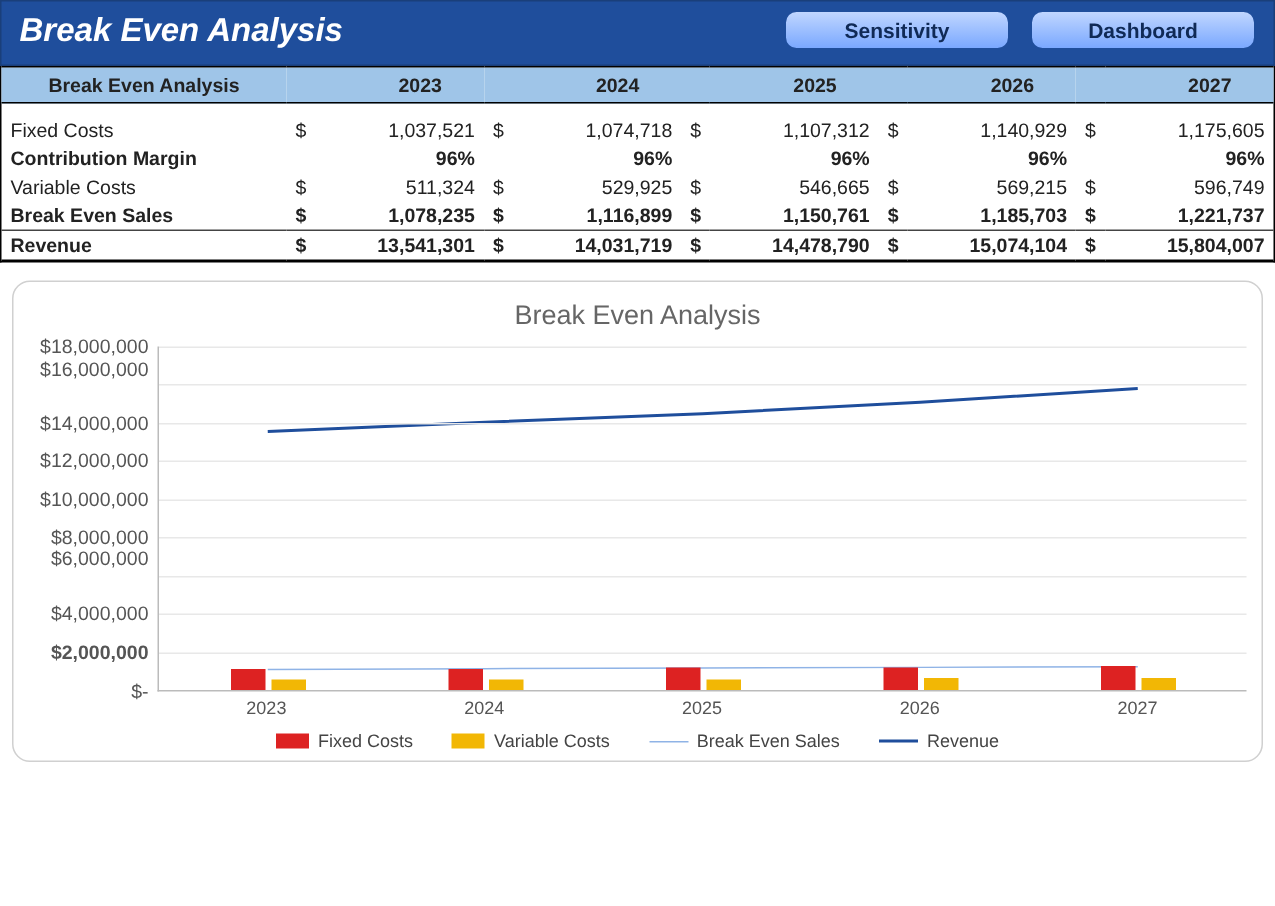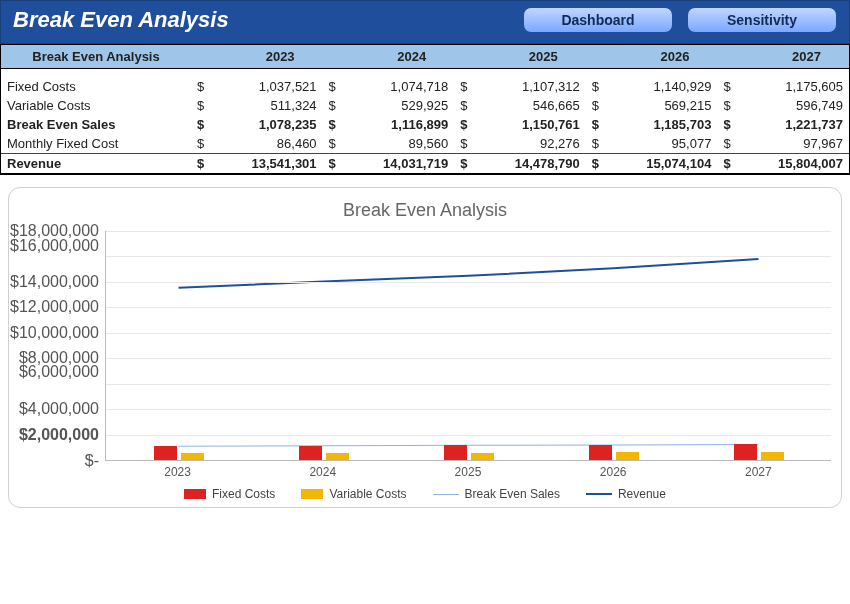--- a/index.html
+++ b/index.html
@@ -60,21 +60,21 @@
 
   .chart-card {
     margin: 12px 8px 8px 8px;
     border: 1px solid #d0d0d0;
     border-radius: 12px;
     padding: 8px 10px 6px 10px;
   }
   .chart-title { text-align: center; font-size: 18px; color: #666; margin: 4px 0 10px 0; }
   .plot { display: flex; }
   .yaxis { width: 86px; position: relative; height: 230px; }
-  .ytick { position: absolute; right: 6px; font-size: 16px; color: #555; transform: translateY(-50%); }
+  .ytick { position: absolute; right: 6px; font-size: 13px; color: #555; transform: translateY(-50%); }
   .plot-area { position: relative; flex: 1; height: 230px; border-left: 1px solid #bbb; border-bottom: 1px solid #bbb; }
   .grid-h { position: absolute; left: 0; right: 0; border-top: 1px solid #e8e8e8; }
   .bar { position: absolute; bottom: 0; width: 22px; }
   .bar.fc { background: #d22; }
   .bar.vc { background: #f2b705; }
   .xlabels { display: flex; margin-left: 86px; }
   .xlabel { text-align: center; color: #555; font-size: 12px; padding-top: 4px; }
   .legend { display: flex; justify-content: center; gap: 26px; margin-top: 8px; font-size: 12px; color: #444; }
   .swatch { display:inline-block; width: 22px; height: 10px; vertical-align: middle; margin-right: 6px; }
   .sw-fc { background:#d22; }
@@ -82,22 +82,22 @@
   .sw-bes { display:inline-block; width:26px; border-top:1px solid #8fb3e6; vertical-align: middle; margin-right:6px; }
   .sw-rev { display:inline-block; width:26px; border-top:2px solid #1f4e9c; vertical-align: middle; margin-right:6px; }
   svg.lines { position:absolute; left:0; top:0; width:100%; height:100%; pointer-events:none; }
 </style>
 </head>
 <body>
 
 <div class="header-bar">
   <div class="header-title">Break Even Analysis</div>
   <div class="header-buttons">
+    <button class="nav-btn">Sensitivity</button>
     <button class="nav-btn">Dashboard</button>
-    <button class="nav-btn">Sensitivity</button>
   </div>
 </div>
 
 <div class="table-wrap">
   <table class="bea">
     <thead>
       <tr>
         <th class="rowhdr">Break Even Analysis</th>
         <th class="yr" colspan="2">2023</th>
         <th class="yr" colspan="2">2024</th>
@@ -116,20 +116,33 @@
           <td class="val">1,037,521</td>
           <td class="cur">$</td>
           <td class="val">1,074,718</td>
           <td class="cur">$</td>
           <td class="val">1,107,312</td>
           <td class="cur">$</td>
           <td class="val">1,140,929</td>
           <td class="cur">$</td>
           <td class="val">1,175,605</td>
         </tr>
+        <tr class="bold">
+          <td class="label">Contribution Margin</td>
+          <td class="cur"></td>
+          <td class="val">96%</td>
+          <td class="cur"></td>
+          <td class="val">96%</td>
+          <td class="cur"></td>
+          <td class="val">96%</td>
+          <td class="cur"></td>
+          <td class="val">96%</td>
+          <td class="cur"></td>
+          <td class="val">96%</td>
+        </tr>
         <tr>
           <td class="label">Variable Costs</td>
           <td class="cur">$</td>
           <td class="val">511,324</td>
           <td class="cur">$</td>
           <td class="val">529,925</td>
           <td class="cur">$</td>
           <td class="val">546,665</td>
           <td class="cur">$</td>
           <td class="val">569,215</td>
@@ -141,33 +154,20 @@
           <td class="cur">$</td>
           <td class="val">1,078,235</td>
           <td class="cur">$</td>
           <td class="val">1,116,899</td>
           <td class="cur">$</td>
           <td class="val">1,150,761</td>
           <td class="cur">$</td>
           <td class="val">1,185,703</td>
           <td class="cur">$</td>
           <td class="val">1,221,737</td>
-        </tr>
-        <tr>
-          <td class="label">Monthly Fixed Cost</td>
-          <td class="cur">$</td>
-          <td class="val">86,460</td>
-          <td class="cur">$</td>
-          <td class="val">89,560</td>
-          <td class="cur">$</td>
-          <td class="val">92,276</td>
-          <td class="cur">$</td>
-          <td class="val">95,077</td>
-          <td class="cur">$</td>
-          <td class="val">97,967</td>
         </tr>
         <tr class="bold lastrow">
           <td class="label">Revenue</td>
           <td class="cur">$</td>
           <td class="val">13,541,301</td>
           <td class="cur">$</td>
           <td class="val">14,031,719</td>
           <td class="cur">$</td>
           <td class="val">14,478,790</td>
           <td class="cur">$</td>

